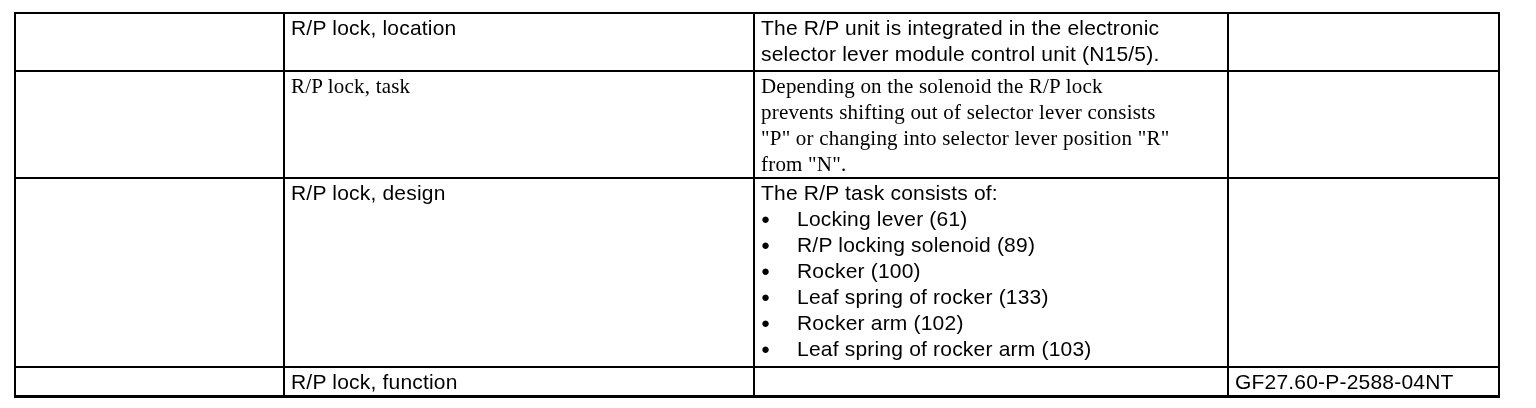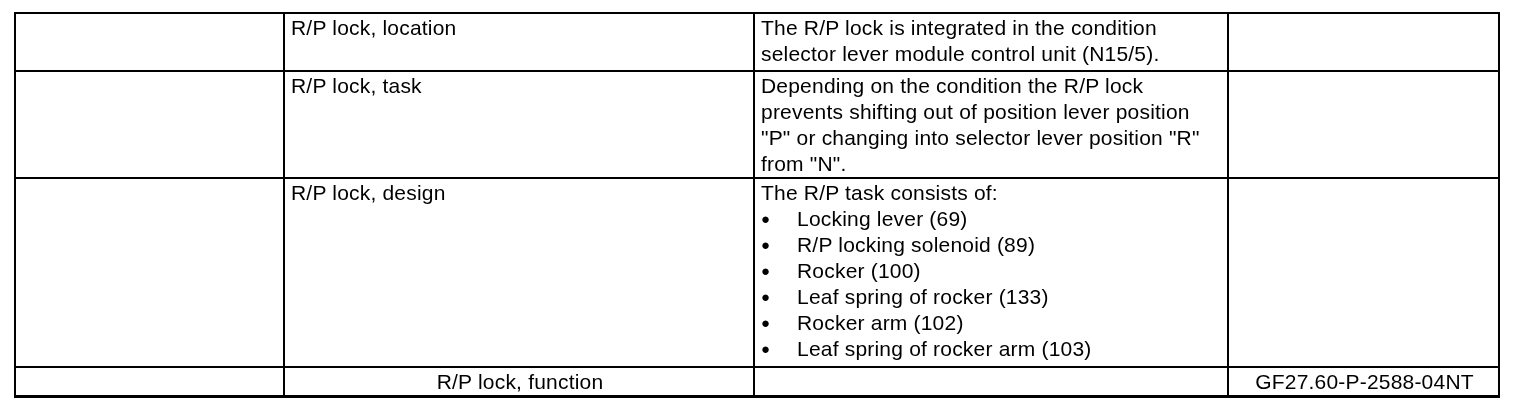--- a/index.html
+++ b/index.html
@@ -26,23 +26,23 @@
     border-collapse: collapse;
     table-layout: fixed;
   }
   table.doc-table td {
     border: 2px solid #000000;
     vertical-align: top;
     padding: 1px 4px 0 6px;
     overflow: hidden;
   }
   tr.row-1 td { height: 55px; }
-  tr.row-2 td { height: 100px; }
+  tr.row-2 td { height: 100px; font-family: Liberation Serif, serif; }
   tr.row-3 td { height: 186px; }
-  tr.row-4 td { height: 24px; text-align: center; }
+  tr.row-4 td { height: 24px; }
   tr.row-4 td { border-bottom-width: 3px; }
   td.col-code { padding-left: 4px; }
   .bullet-list {
     margin: 0;
     padding: 0;
     list-style: none;
   }
   .bullet-row { display: flex; }
   .bullet-glyph {
     flex: 0 0 36px;
@@ -63,51 +63,51 @@
       <col style="width:474px">
       <col style="width:271px">
     </colgroup>
     <tbody>
       <tr class="row-1">
         <td></td>
         <td>
           <div>R/P lock, location</div>
         </td>
         <td>
-          <div class="line">The R/P lock is integrated in the condition</div>
+          <div class="line">The R/P unit is integrated in the electronic</div>
           <div class="line">selector lever module control unit (N15/5).</div>
         </td>
         <td class="col-code"></td>
       </tr>
 
       <tr class="row-2">
         <td></td>
         <td>
           <div>R/P lock, task</div>
         </td>
         <td>
-          <div class="line">Depending on the condition the R/P lock</div>
-          <div class="line">prevents shifting out of position lever position</div>
+          <div class="line">Depending on the solenoid the R/P lock</div>
+          <div class="line">prevents shifting out of selector lever consists</div>
           <div class="line">"P" or changing into selector lever position "R"</div>
           <div class="line">from "N".</div>
         </td>
         <td class="col-code"></td>
       </tr>
 
       <tr class="row-3">
         <td></td>
         <td>
           <div>R/P lock, design</div>
         </td>
         <td>
           <div class="line">The R/P task consists of:</div>
           <ul class="bullet-list">
             <li class="bullet-row">
               <span class="bullet-glyph">●</span>
-              <span>Locking lever (69)</span>
+              <span>Locking lever (61)</span>
             </li>
             <li class="bullet-row">
               <span class="bullet-glyph">●</span>
               <span>R/P locking solenoid (89)</span>
             </li>
             <li class="bullet-row">
               <span class="bullet-glyph">●</span>
               <span>Rocker (100)</span>
             </li>
             <li class="bullet-row">

